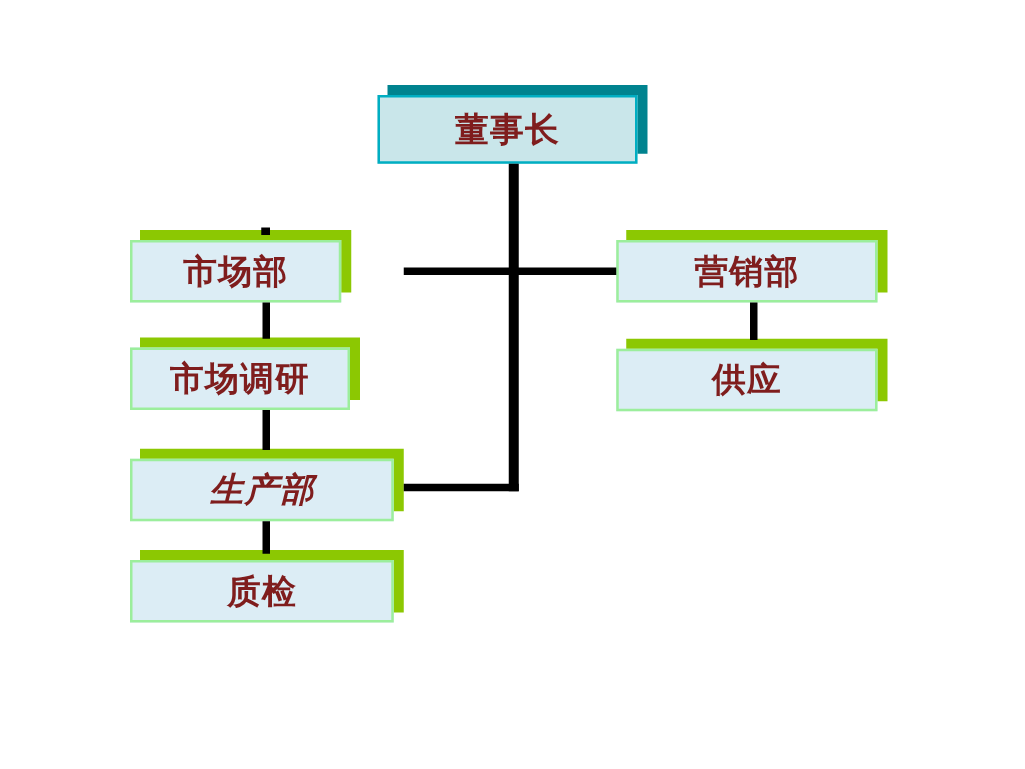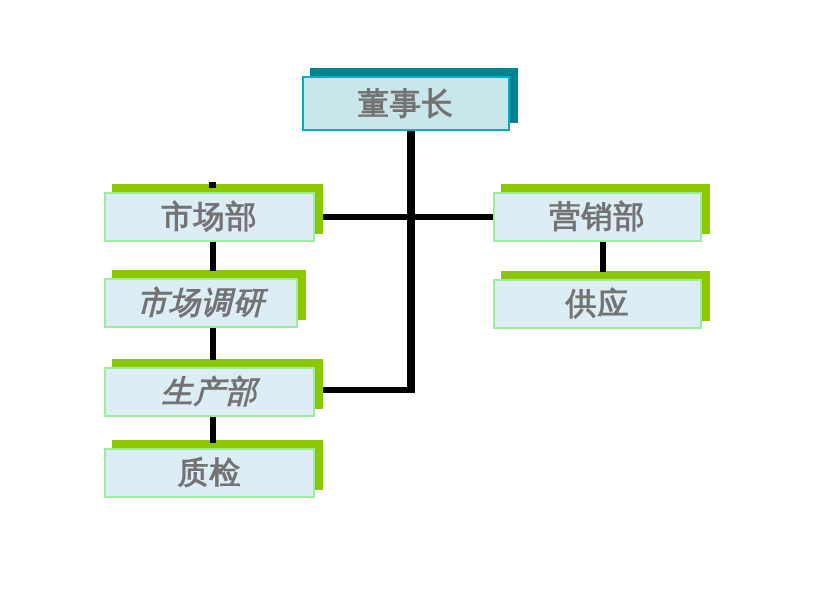--- a/index.html
+++ b/index.html
@@ -40,23 +40,23 @@
     top: 0;
     width: 100%;
     height: 100%;
     z-index: 2;
     display: flex;
     align-items: center;
     justify-content: center;
     box-sizing: border-box;
   }
   .node-label {
-    font-size: 31px;
+    font-size: 27px;
     font-weight: bold;
-    color: #737373;
+    color: #7f1d1d;
     letter-spacing: 1px;
     white-space: nowrap;
   }
   .node.teal .node-shadow { background: var(--teal-shadow, #00838F); }
   .node.teal .node-box {
     background: var(--teal-fill, #C9E6EA);
     border: 2px solid var(--teal-border, #00AEC2);
   }
   .node.green .node-shadow { background: var(--green-shadow, #8CC802); }
   .node.green .node-box {
@@ -69,28 +69,28 @@
 
 <div class="canvas">
 
   <div class="node teal" style="left:302px; top:76px; width:208px; height:55px;">
     <div class="node-shadow"></div>
     <div class="node-box">
       <span class="node-label">董事长</span>
     </div>
   </div>
 
-  <div class="node green" style="left:104px; top:192px; width:211px; height:50px;">
+  <div class="node green" style="left:104px; top:192px; width:169px; height:50px;">
     <div class="node-shadow"></div>
     <div class="node-box">
       <span class="node-label">市场部</span>
     </div>
   </div>
 
-  <div class="node green" style="left:104px; top:278px; width:194px; height:50px;font-style:italic;">
+  <div class="node green" style="left:104px; top:278px; width:176px; height:50px;">
     <div class="node-shadow"></div>
     <div class="node-box">
       <span class="node-label">市场调研</span>
     </div>
   </div>
 
   <div class="node green" style="left:104px; top:367px; width:211px; height:50px;font-style:italic;">
     <div class="node-shadow"></div>
     <div class="node-box">
       <span class="node-label">生产部</span>

